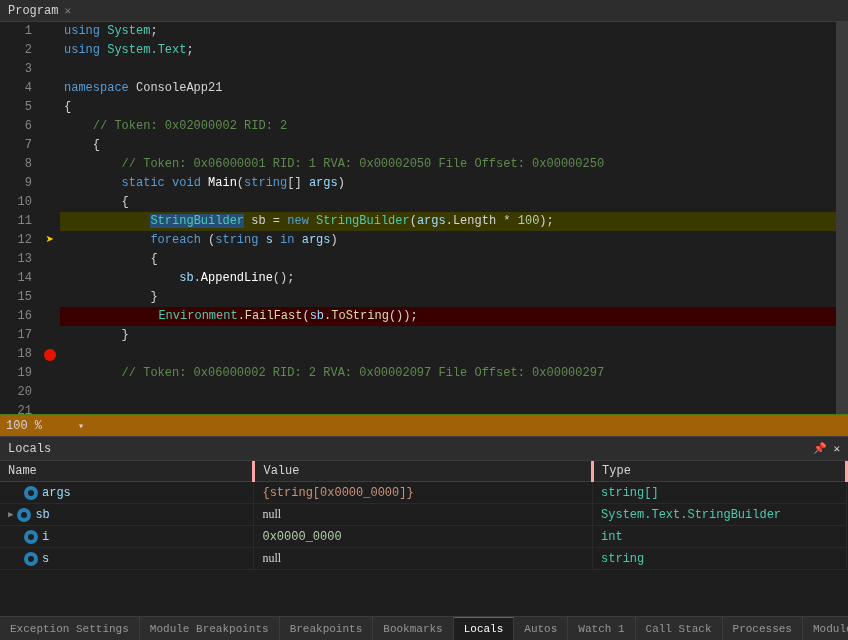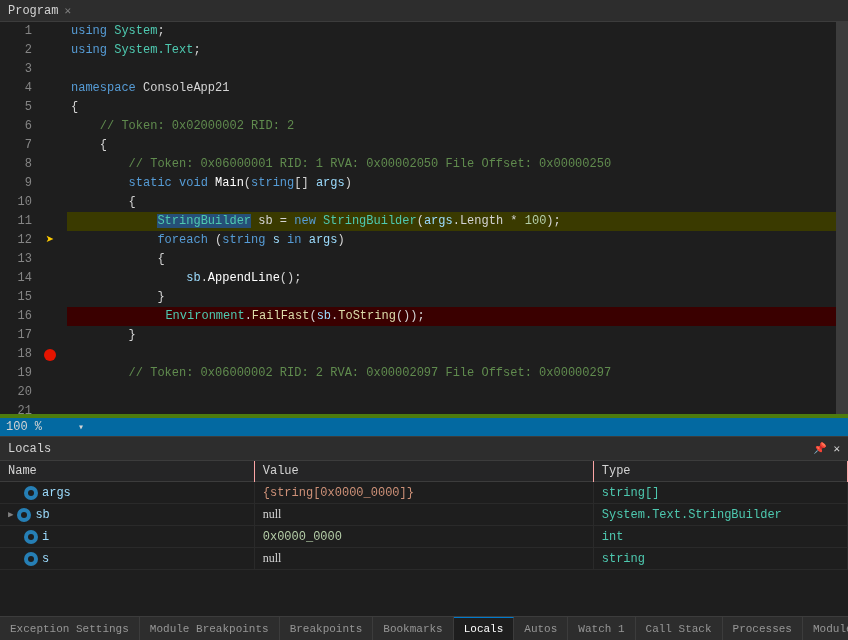--- a/index.html
+++ b/index.html
@@ -93,21 +93,20 @@
     }
     .current-arrow {
       color: #ffcc00;
       font-size: 14px;
     }
 
     .code-content {
       flex: 1;
       overflow: auto;
       background: #1e1e1e;
-      margin-left: 7px;
     }
 
     .code-line {
       height: 19px;
       line-height: 19px;
       white-space: pre;
       padding-left: 4px;
       font-size: 12px;
     }
 
@@ -127,22 +126,22 @@
     
     .scrollbar-area {
       width: 12px;
       background: #3c3c3c;
       flex-shrink: 0;
     }
 
     
     .zoom-bar {
       height: 22px;
-      background: #0369a1;
-      border-top: 4px solid #4d7c0f;
+      background: #a16207;
+      border-top: 1px solid #4d7c0f;
       display: flex;
       align-items: center;
       padding: 0 6px;
       flex-shrink: 0;
       gap: 34px;
     }
     .zoom-text {
       font-size: 12px;
       color: #d4d4d4;
     }
@@ -199,21 +198,21 @@
       background: #252526;
       border-bottom: 1px solid #3c3c3c;
     }
 
     thead th {
       text-align: left;
       padding: 3px 8px;
       font-size: 12px;
       color: #d4d4d4;
       font-weight: normal;
-      border-right: 1px solid #fca5a5;
+      border-right: 3px solid #fca5a5;
     }
 
     tbody tr {
       border-bottom: 1px solid #2a2a2a;
     }
 
     tbody td {
       padding: 3px 8px;
       font-size: 12px;
       border-right: 1px solid #2a2a2a;

